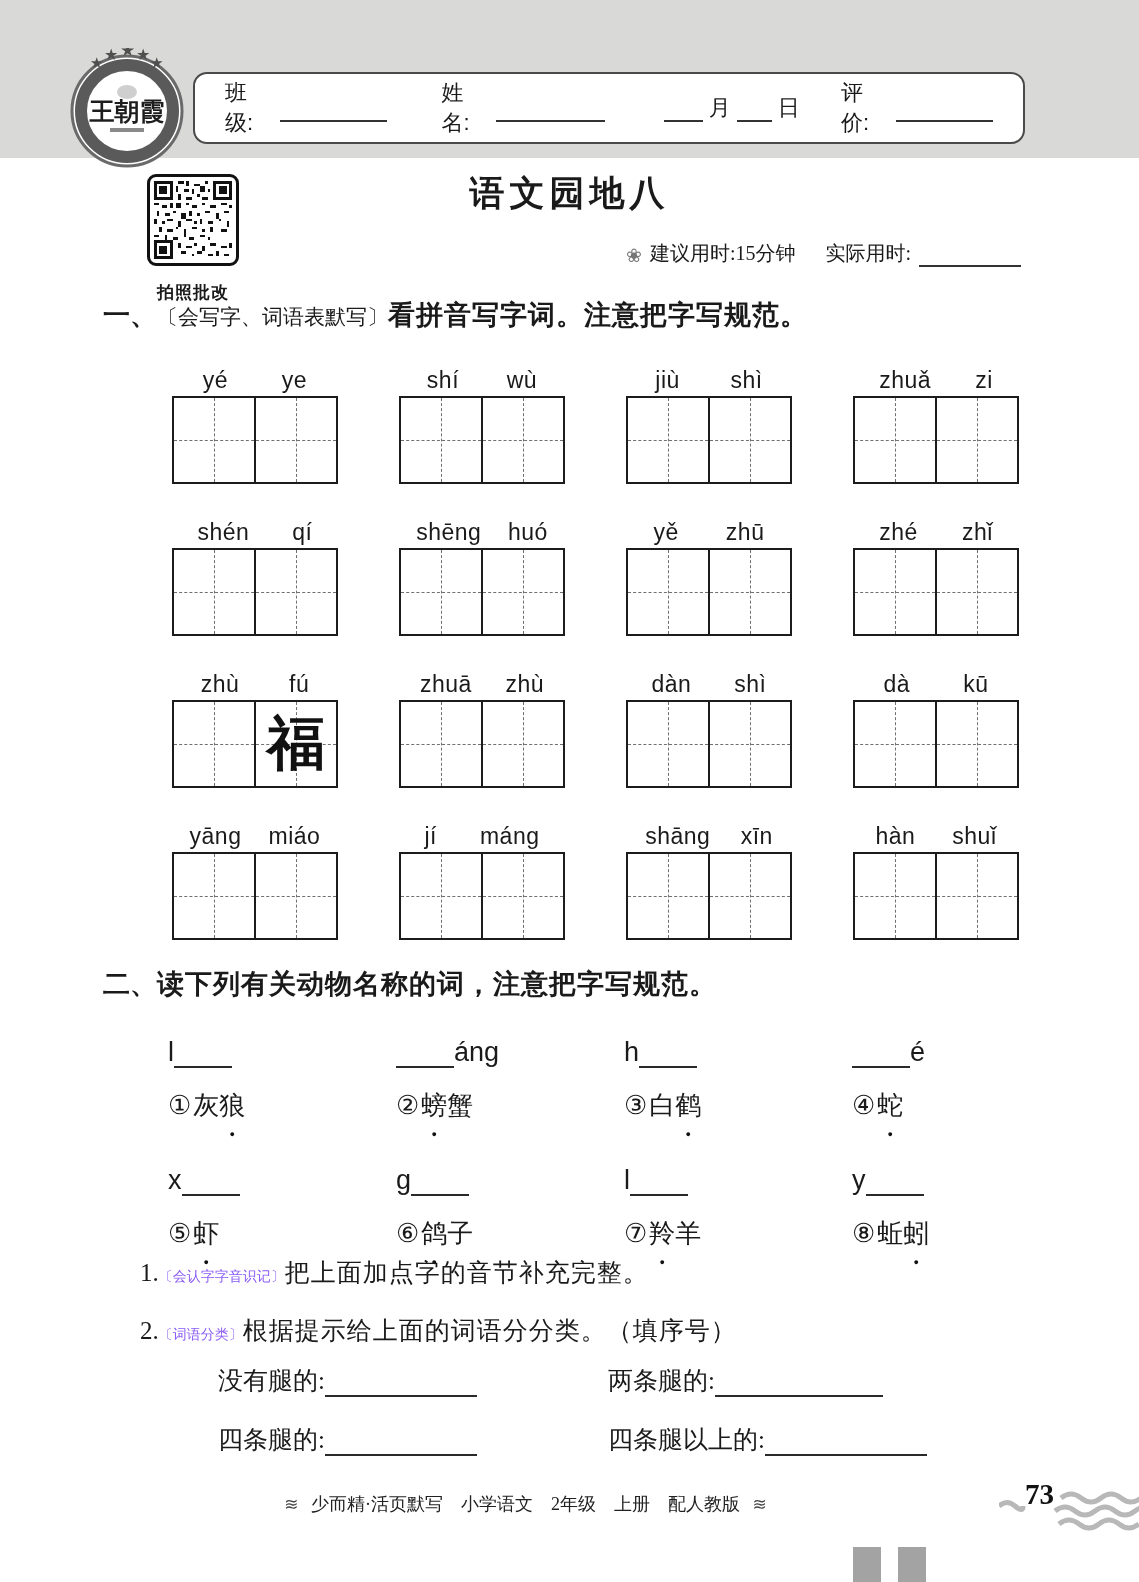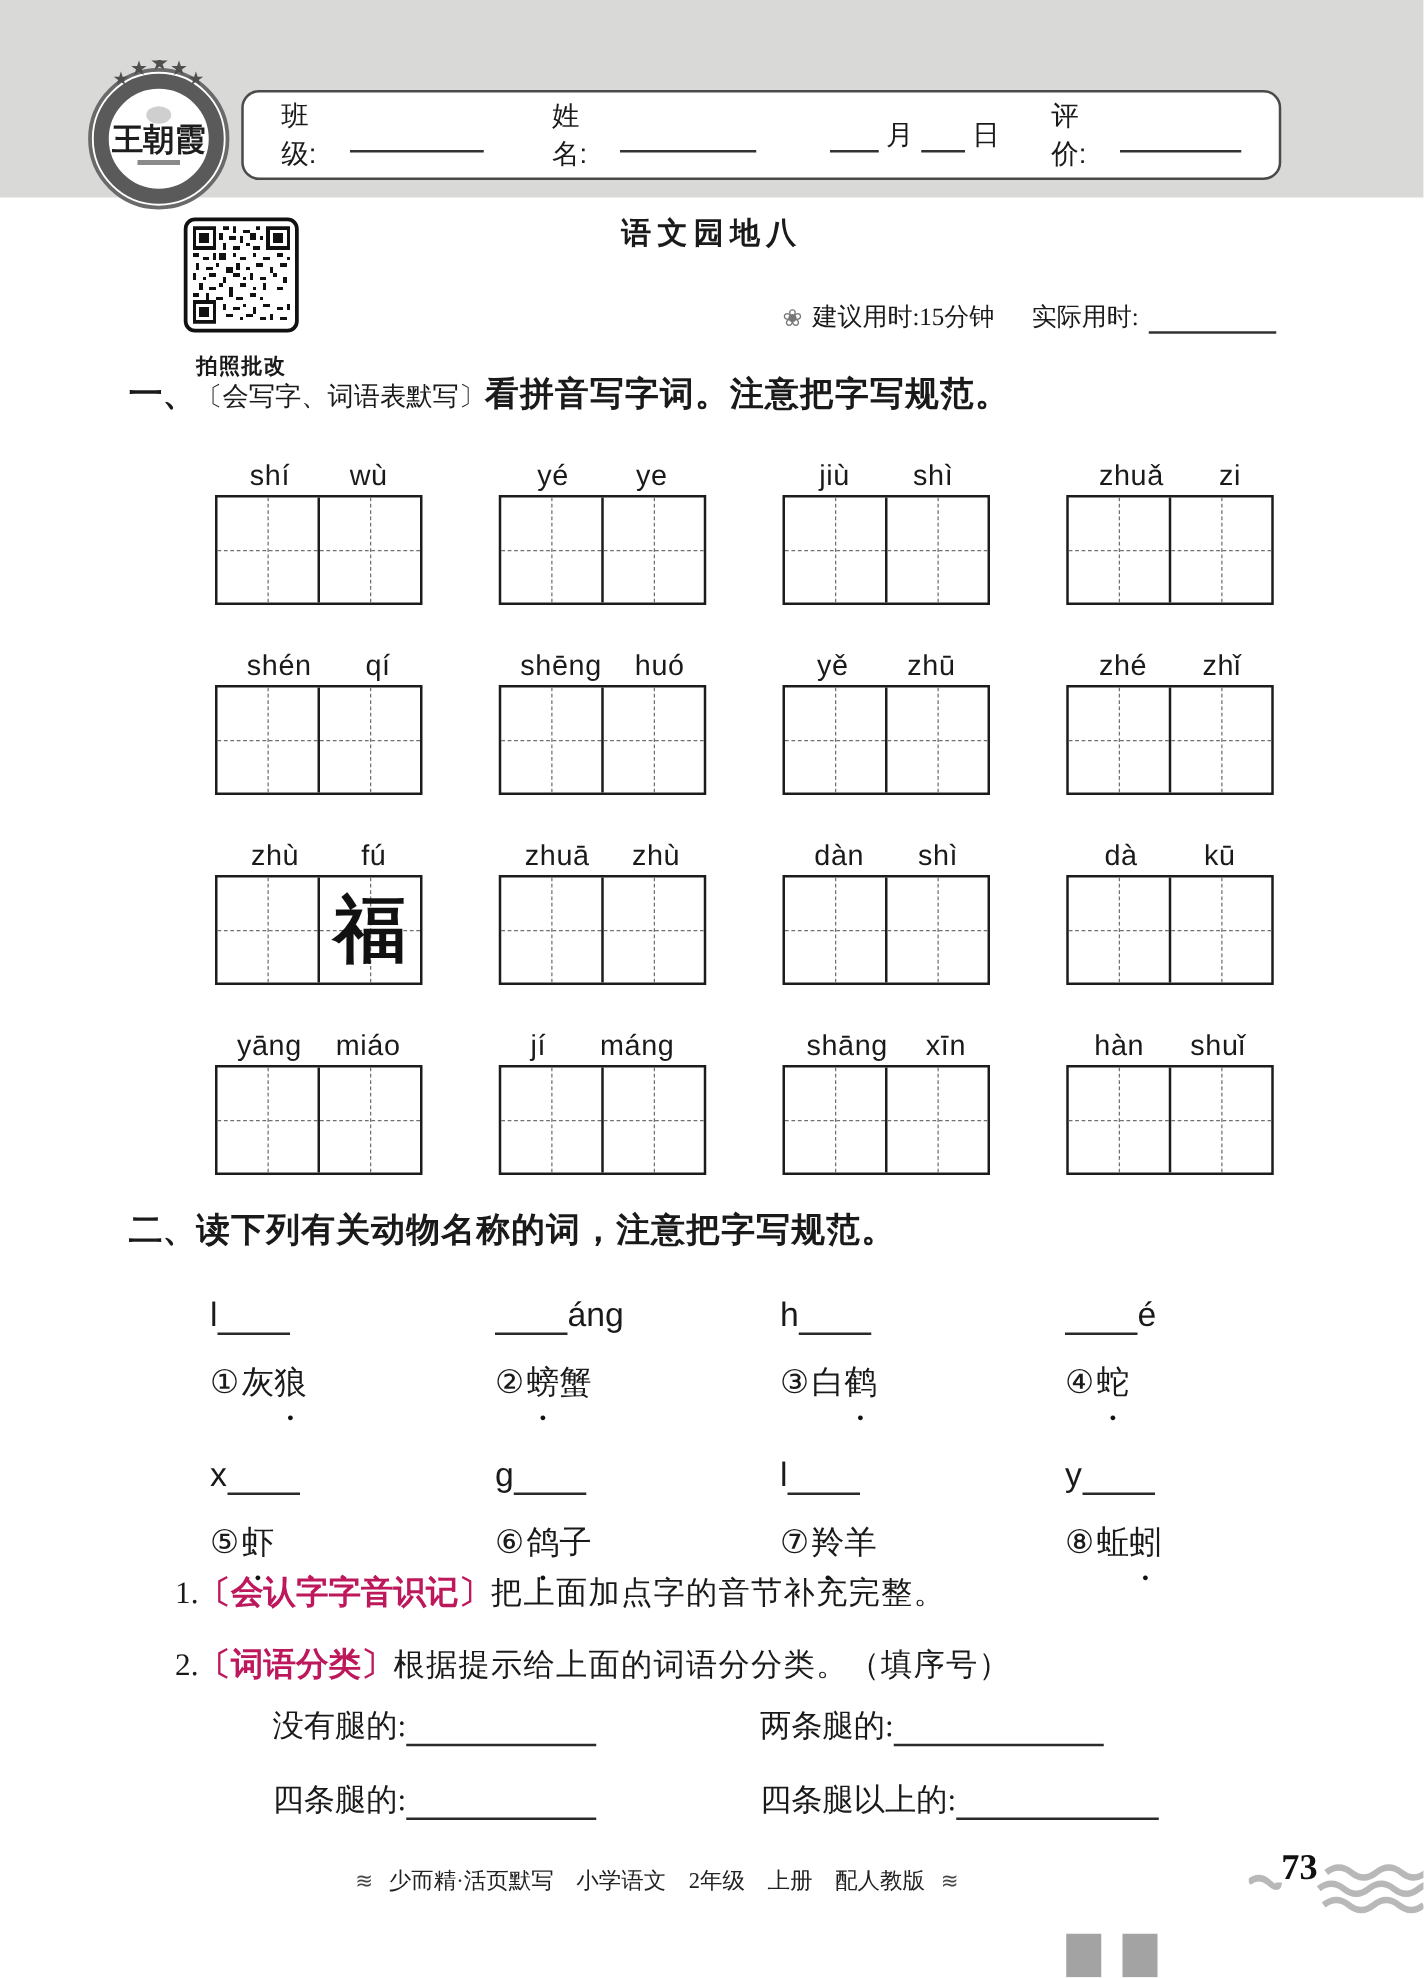--- a/index.html
+++ b/index.html
@@ -15,21 +15,21 @@
   .hline{display:inline-block;border-bottom:2px solid #333;height:26px;}
   .hb-gap1{width:44px;} .hb-gap2{width:48px;} .hb-gap3{width:30px;}
 
   
   .qr-wrap{position:absolute;left:145px;top:174px;width:96px;text-align:center;}
   .qr-box{width:78px;height:78px;border:3px solid #111;border-radius:9px;padding:4px;
           margin:0 auto;background:#fff;}
   .qr-caption{font-size:17px;font-weight:700;margin-top:15px;letter-spacing:1px;}
 
   
-  .title{position:absolute;left:0;right:0;top:170px;text-align:center;font-size:24px;
+  .title{position:absolute;left:0;right:0;top:170px;text-align:center;font-size:35px;
          font-weight:900;letter-spacing:5px;}
   .time-line{position:absolute;left:626px;top:240px;font-family:"Liberation Serif",serif;
              font-size:20px;display:flex;align-items:flex-end;gap:8px;}
   .flower{color:#777;font-size:19px;}
   .tline{display:inline-block;width:102px;border-bottom:2px solid #333;height:22px;}
 
   
   .sec-head{position:absolute;display:flex;align-items:baseline;}
   .sec1-head{left:103px;top:297px;} .sec2-head{left:103px;top:966px;}
   .sec-num{font-size:27px;font-weight:800;}
@@ -56,21 +56,21 @@
   .bline{display:inline-block;width:58px;border-bottom:2px solid #2a2a2a;height:30px;}
   .aword{margin-top:20px;height:50px;font-family:"Liberation Serif",serif;font-size:26px;}
   .wnum{margin-right:2px;}
   .wchar{position:relative;display:inline-block;}
   .wchar.dotted::after{content:"●";position:absolute;left:50%;transform:translateX(-50%);
                        bottom:-16px;font-size:9px;color:#111;}
 
   .subline{position:absolute;left:140px;display:flex;align-items:baseline;
            font-family:"Liberation Serif",serif;}
   .sub1{top:1256px;} .sub2{top:1314px;}
-  .sub-num{font-size:25px;} .sub-tag{font-size:26px;color:#be185d;font-weight:bold;}
+  .sub-num{font-size:25px;} .sub-tag{font-size:14px;color:#8b5cf6;}
   .sub-text{font-size:25px;letter-spacing:1px;}
 
   #cats{position:absolute;left:218px;top:1364px;display:grid;grid-template-columns:390px auto;
         row-gap:26px;font-family:"Liberation Serif",serif;font-size:25px;}
   .cat{display:flex;align-items:center;}
   .cline{display:inline-block;border-bottom:2px solid #2a2a2a;height:30px;width:152px;}
   .cat:nth-child(2) .cline{width:168px;} .cat:nth-child(4) .cline{width:162px;}
 
   
   .footer-line{position:absolute;left:12px;right:100px;top:1492px;text-align:center;
@@ -151,32 +151,32 @@
 
   <div class="sec-head sec1-head">
     <span class="sec-num">一、</span>
     <span class="sec-tag">〔会写字、词语表默写〕</span>
     <span class="sec-instr">看拼音写字词。注意把字写规范。</span>
   </div>
 
   <div id="grids">
       <div class="word-block">
         <div class="pinyin">
+          <span class="syll">yé</span>
+          <span class="syll">ye</span>
+        </div>
+        <div class="tzg">
+          <div class="cell"></div>
+          <div class="cell"></div>
+        </div>
+      </div>
+      <div class="word-block">
+        <div class="pinyin">
           <span class="syll">shí</span>
           <span class="syll">wù</span>
-        </div>
-        <div class="tzg">
-          <div class="cell"></div>
-          <div class="cell"></div>
-        </div>
-      </div>
-      <div class="word-block">
-        <div class="pinyin">
-          <span class="syll">yé</span>
-          <span class="syll">ye</span>
         </div>
         <div class="tzg">
           <div class="cell"></div>
           <div class="cell"></div>
         </div>
       </div>
       <div class="word-block">
         <div class="pinyin">
           <span class="syll">jiù</span>
           <span class="syll">shì</span>

